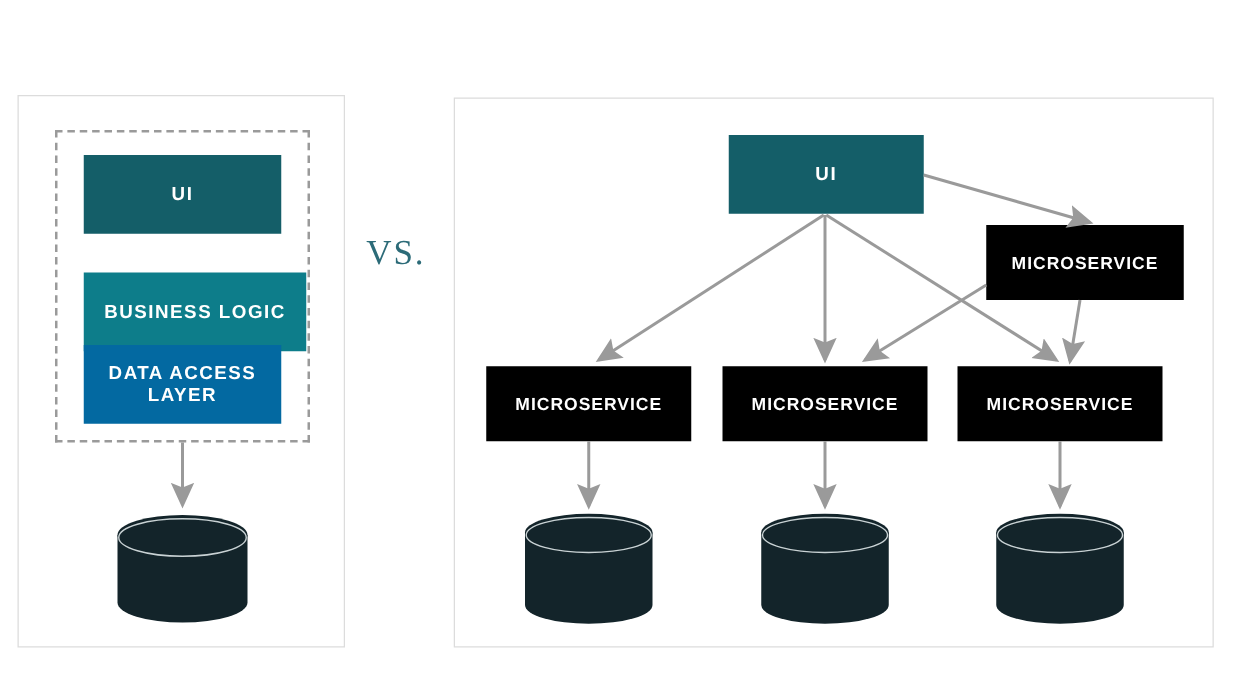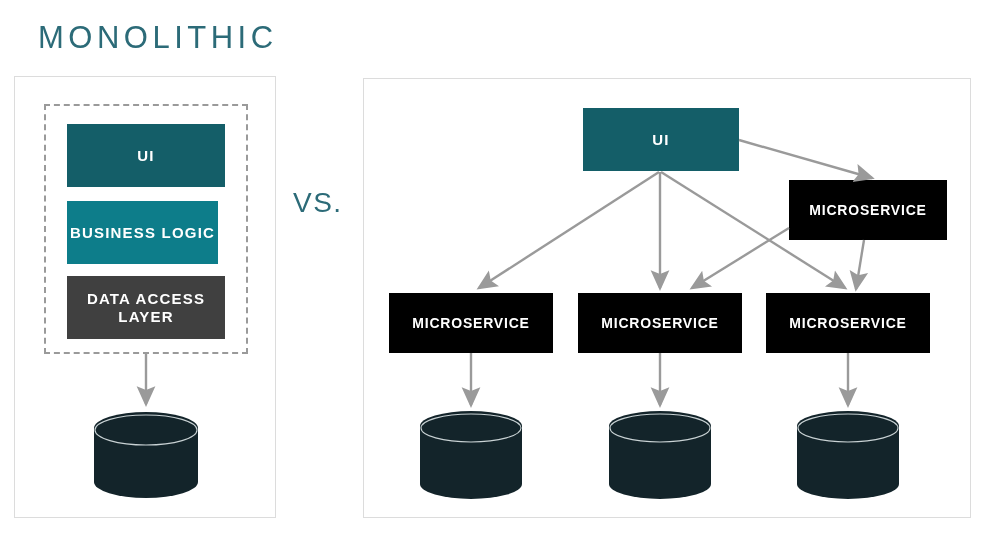--- a/index.html
+++ b/index.html
@@ -89,32 +89,32 @@
   #layer-ui {
     left: 67px;
     top: 124px;
     width: 158px;
     height: 63px;
     background: #145e68;
     font-size: 15px;
   }
   #layer-business {
     left: 67px;
-    top: 201px;
-    width: 151px;
+    top: 218px;
+    width: 178px;
     height: 63px;
     background: #0d7d8a;
     font-size: 15px;
   }
   #layer-data {
     left: 67px;
     top: 276px;
     width: 158px;
     height: 63px;
-    background: #404040;
+    background: #0369a1;
     font-size: 15px;
   }
 
   
   .ms-box {
     position: absolute;
     display: flex;
     align-items: center;
     justify-content: center;
     text-align: center;
@@ -158,21 +158,21 @@
     top: 293px;
     width: 164px;
     height: 60px;
   }
 
   
   #vs-label {
     position: absolute;
     left: 293px;
     top: 187px;
-    font-family: Liberation Sans, sans-serif;
+    font-family: Liberation Serif, serif;
     font-weight: 300;
     font-size: 28px;
     letter-spacing: 1.5px;
     color: #2c6b78;
   }
 
   
   .overlay {
     position: absolute;
     left: 0;
@@ -182,21 +182,20 @@
     pointer-events: none;
   }
   #db-layer { z-index: 2; }
   #arrow-layer { z-index: 1; }
 </style>
 </head>
 <body>
 
 <div id="stage">
 
-  <div class="panel-title" id="title-monolithic">MONOLITHIC</div>
 
 
   <div class="panel" id="panel-monolithic"></div>
   <div class="panel" id="panel-microservices"></div>
 
   <div id="monolith-group"></div>
 
   <svg class="overlay" id="arrow-layer" viewBox="0 0 989 538" xmlns="http://www.w3.org/2000/svg">
     <defs>
       <marker id="ah" markerWidth="9" markerHeight="9" refX="7.4" refY="4.5" orient="auto" markerUnits="strokeWidth">

